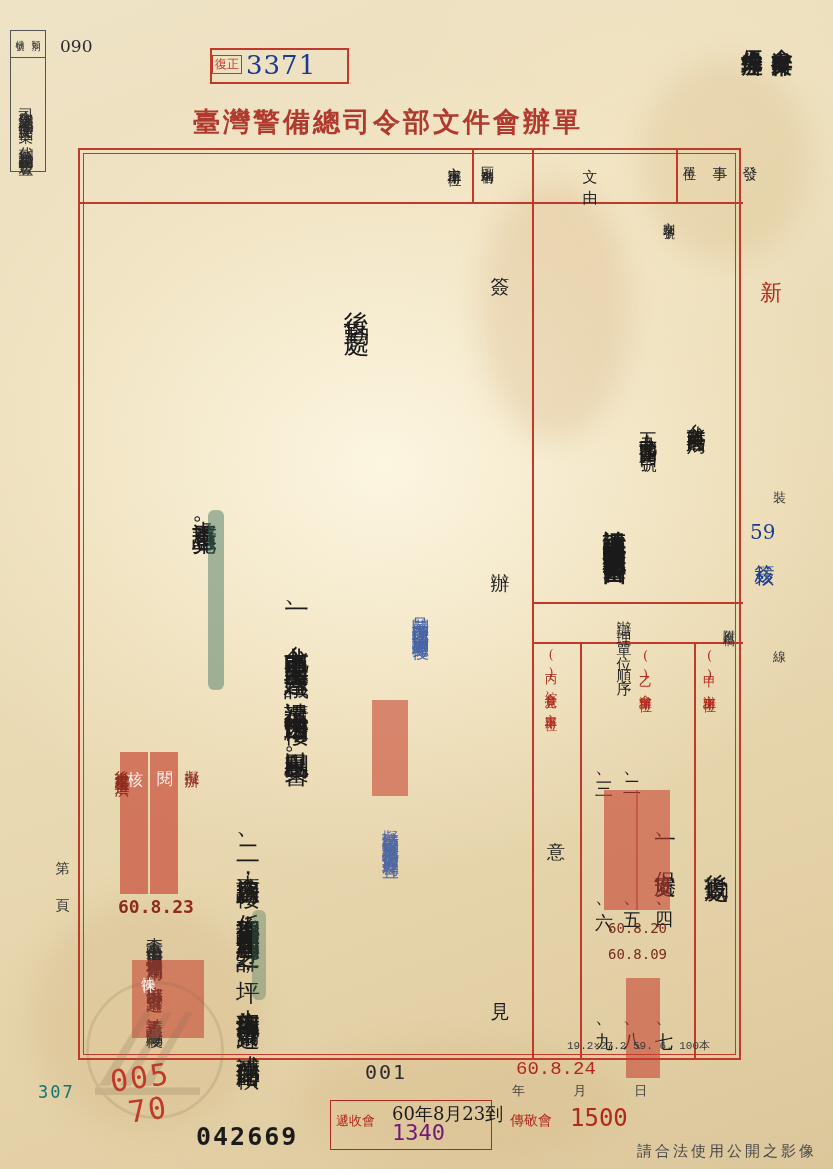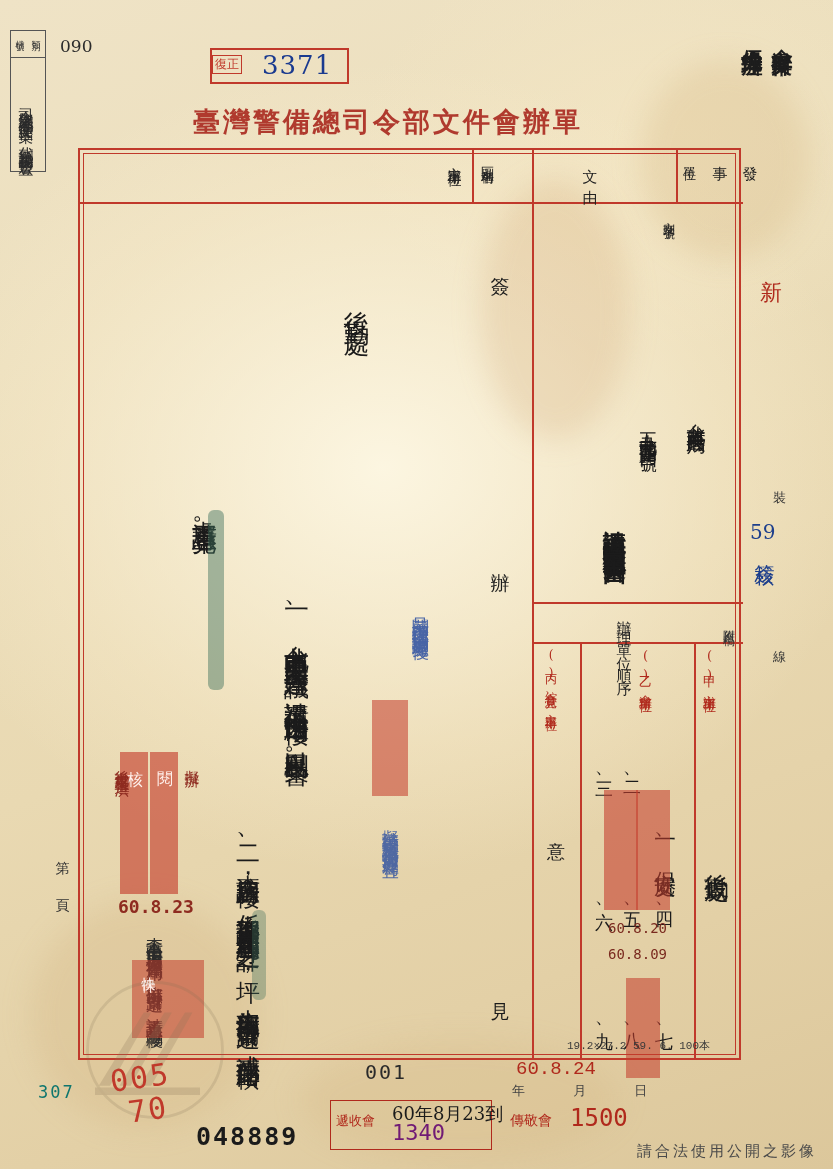--- a/index.html
+++ b/index.html
@@ -54,21 +54,20 @@
   }
   .docnum-box{
     position:absolute;left:210px;top:48px;width:135px;height:32px;
     border:2px solid #c0392b;
   }
   .docnum{
     position:absolute;left:246px;top:50px;
     font-size:26px;color:#1a3a8f;
     font-family:"DejaVu Serif","Liberation Serif",serif;
     letter-spacing:1px;
-    margin-left:16px;
   }
   .stamp-small{
     position:absolute;left:212px;top:55px;
     font-size:12px;color:#c0392b;border:1px solid #c0392b;padding:0 2px;
   }
 
   .corner-label{
     position:absolute;left:10px;top:30px;width:34px;height:140px;
     border:1px solid #555;
   }
@@ -222,21 +221,21 @@
     <path d="M62 118 L110 40 L118 40 L74 118 Z" fill="#8a7458" opacity=".8"></path>
     <path d="M84 118 L132 40 L140 40 L96 118 Z" fill="#8a7458" opacity=".8"></path>
     <rect x="36" y="120" width="112" height="8" fill="#8a7458" opacity=".8"></rect>
   </svg>
 </div>
 
 <div class="numstamp" style="left:110px;top:1060px;font-size:30px;color:#c0392b;transform:rotate(-8deg);">005</div>
 <div class="numstamp" style="left:128px;top:1092px;font-size:30px;color:#c0392b;transform:rotate(-8deg);">70</div>
 <div class="numstamp" style="left:38px;top:1082px;font-size:17px;color:#0f766e;">307</div>
 <div class="numstamp" style="left:365px;top:1060px;font-size:20px;color:#2a2a2a;">001</div>
-<div class="numstamp" style="left:196px;top:1122px;font-size:25px;color:#1b1b1b;font-weight:bold;">048889</div>
+<div class="numstamp" style="left:196px;top:1122px;font-size:25px;color:#1b1b1b;font-weight:bold;">042669</div>
 
 <div style="position:absolute;left:516px;top:1058px;font-size:19px;color:#b0291c;font-family:Liberation Mono, monospace;">60.8.24</div>
 <div style="position:absolute;left:512px;top:1082px;font-size:13px;color:#444;letter-spacing:22px;">年 月 日</div>
 
 <div style="position:absolute;left:330px;top:1100px;width:160px;height:48px;border:1px solid #b0291c;"></div>
 <div style="position:absolute;left:336px;top:1112px;font-size:13px;color:#b0291c;">遞收會</div>
 <div style="position:absolute;left:392px;top:1102px;font-size:18px;color:#1b1b1b;" class="hand">60年8月23到</div>
 <div style="position:absolute;left:392px;top:1120px;font-size:22px;color:#701a75;font-family:'DejaVu Sans Mono',monospace;">1340</div>
 
 <div style="position:absolute;left:510px;top:1112px;font-size:14px;color:#b0291c;">傳敬會</div>

